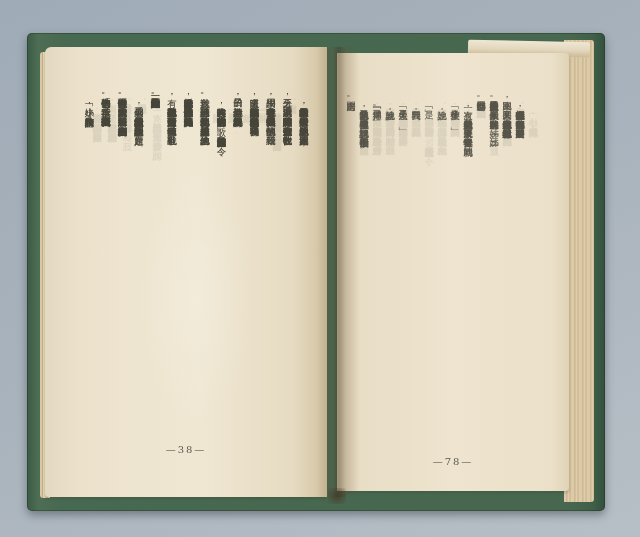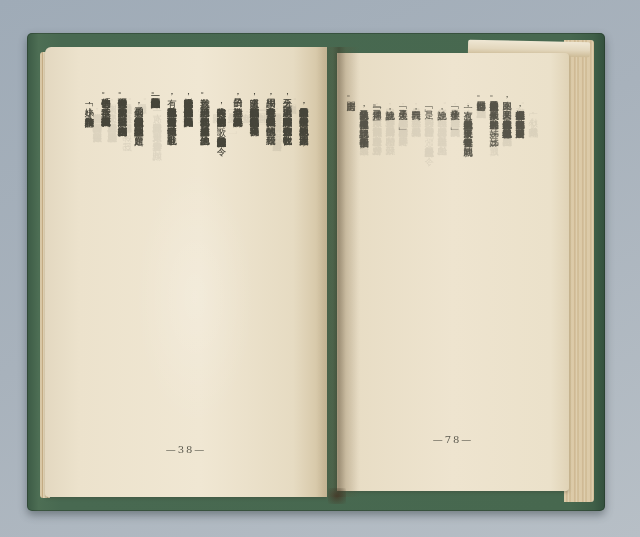--- a/index.html
+++ b/index.html
@@ -97,21 +97,21 @@
     color:#55534a;
   }
   .page.left .vtext.ghost{top:50px;right:28px;height:360px;line-height:15px;}
   .page.right .vtext.ghost{top:48px;right:30px;height:355px;line-height:13px;}
   .pagenum{
     position:absolute;left:0;right:0;text-align:center;
     font-size:10px;letter-spacing:2px;
     color:#5b594e;
   }
   .page.left .pagenum{bottom:42px;}
-  .page.right .pagenum{bottom:46px;}
+  .page.right .pagenum{bottom:24px;}
   
   .sheen{
     position:absolute;pointer-events:none;border-radius:50%;
     background:radial-gradient(ellipse at center,rgba(255,255,255,.18) 0%,rgba(255,255,255,0) 70%);
   }
   .sheen.a{left:90px;top:120px;width:120px;height:260px;}
 </style>
 </head>
 <body>
 

